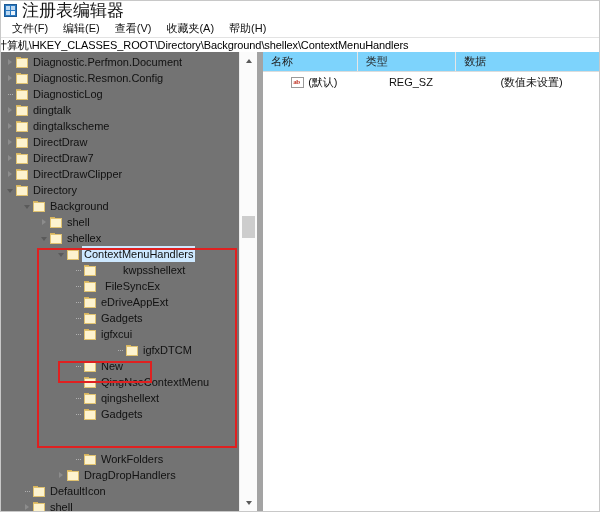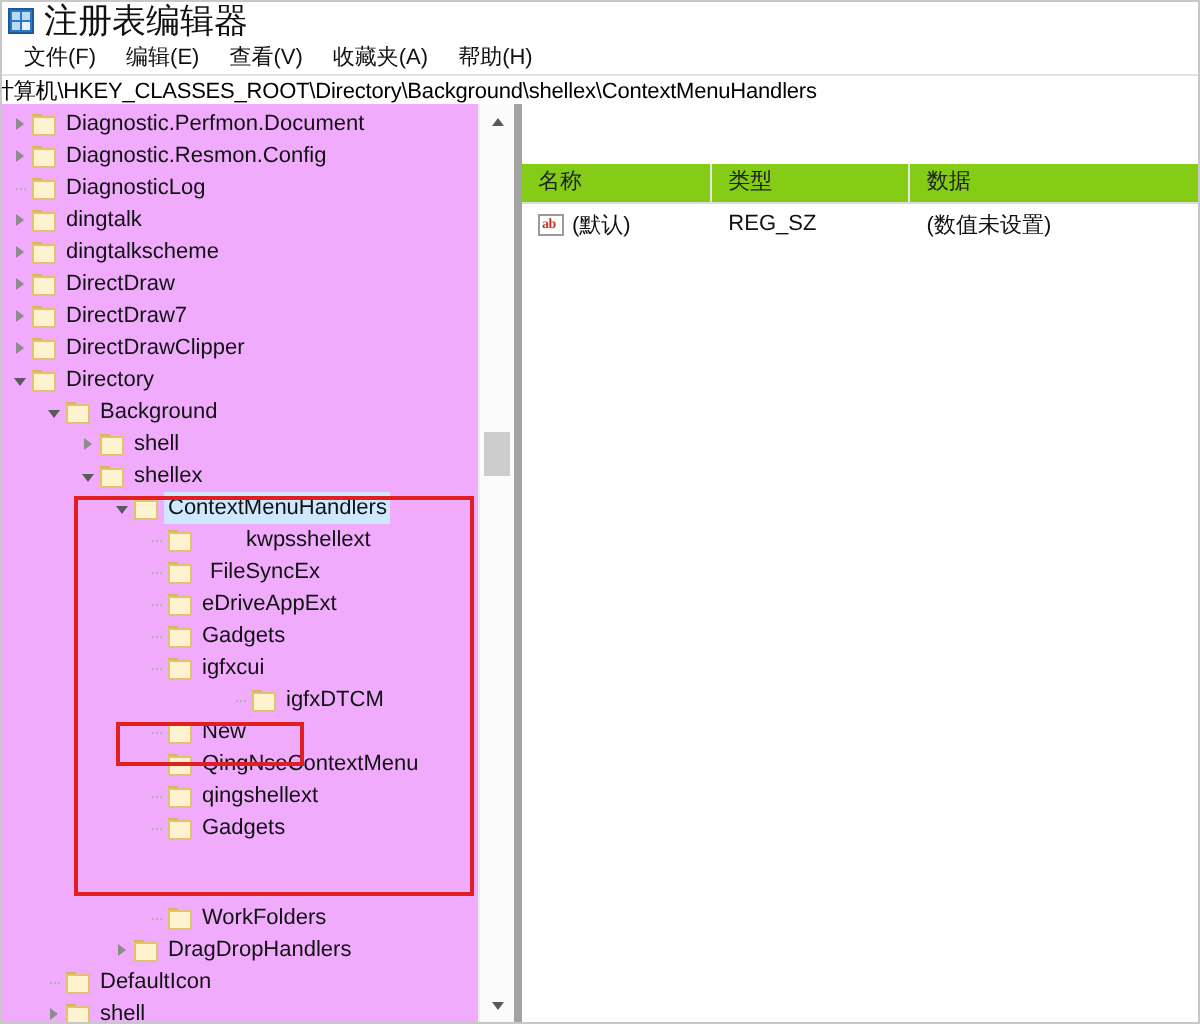--- a/index.html
+++ b/index.html
@@ -34,22 +34,22 @@
 
   
   .addressbar{height:14px;display:flex;align-items:center;
       background:#ffffff;border-bottom:1px solid #d6d6d6;
       padding-left:0px;overflow:hidden;}
   .address-text{font-size:11px;color:#000;white-space:nowrap;
       margin-left:-5px;letter-spacing:-0.1px;}
 
   
   .content{position:absolute;left:0;top:51px;right:0;bottom:0;display:flex;}
-  .left-pane{position:relative;width:256px;flex:0 0 256px;background:#f0abfc;
-             border-right:4px solid #a3a3a3;overflow:hidden;}
+  .left-pane{position:relative;width:256px;flex:0 0 256px;background:#737373;
+             border-right:6px solid #a3a3a3;overflow:hidden;}
   .right-pane{position:relative;flex:1 1 auto;background:#fff;overflow:hidden;}
 
   
   .tree{position:absolute;left:0;top:0;right:22px;bottom:0;padding-top:2px;}
   .node{height:16px;display:flex;align-items:center;white-space:nowrap;
         position:relative;cursor:default;}
   .twisty{width:12px;height:16px;flex:0 0 12px;display:flex;align-items:center;
           justify-content:center;color:#7a7a7a;font-size:9px;line-height:1;}
   .twisty.collapsed::before{content:"";display:block;width:0;height:0;
       border-left:4px solid #8c8c8c;border-top:3.2px solid transparent;
@@ -74,26 +74,26 @@
            background:#fbfbfb;border-left:1px solid #ededed;}
   .vscroll .btn{height:17px;display:flex;align-items:center;justify-content:center;}
   .vscroll .btn .arr-up{width:0;height:0;border-bottom:4px solid #5a5a5a;
       border-left:3.5px solid transparent;border-right:3.5px solid transparent;}
   .vscroll .btn .arr-dn{width:0;height:0;border-top:4px solid #5a5a5a;
       border-left:3.5px solid transparent;border-right:3.5px solid transparent;}
   .vscroll .thumb{position:absolute;left:2px;width:13px;background:#cdcdcd;}
 
   
   .hdr{height:19px;display:flex;align-items:center;
-       background:#84cc16;border-bottom:1px solid #dcdcdc;margin-top:30px;}
+       background:#7dd3fc;border-bottom:1px solid #dcdcdc;}
   .hdr-cell{font-size:11px;color:#222;padding-left:8px;box-sizing:border-box;
             height:19px;line-height:19px;border-right:1px solid #e6e6e6;overflow:hidden;}
   .row{height:20px;display:flex;align-items:center;}
   .row-cell{font-size:11px;color:#111;padding-left:8px;box-sizing:border-box;
-            display:flex;align-items:center;overflow:hidden;white-space:nowrap;}
+            display:flex;align-items:center;overflow:hidden;white-space:nowrap;justify-content:center;}
   .ab-icon{width:13px;height:11px;flex:0 0 13px;margin-right:4px;position:relative;
            background:#ffffff;border:1px solid #9a9a9a;box-sizing:border-box;}
   .ab-icon span{position:absolute;left:1px;top:0px;font-size:7px;line-height:9px;
      color:#c0392b;font-family:"Liberation Serif",serif;font-weight:bold;letter-spacing:-0.3px;}
 </style>
 </head>
 <body>
 
 <div id="app">
 

